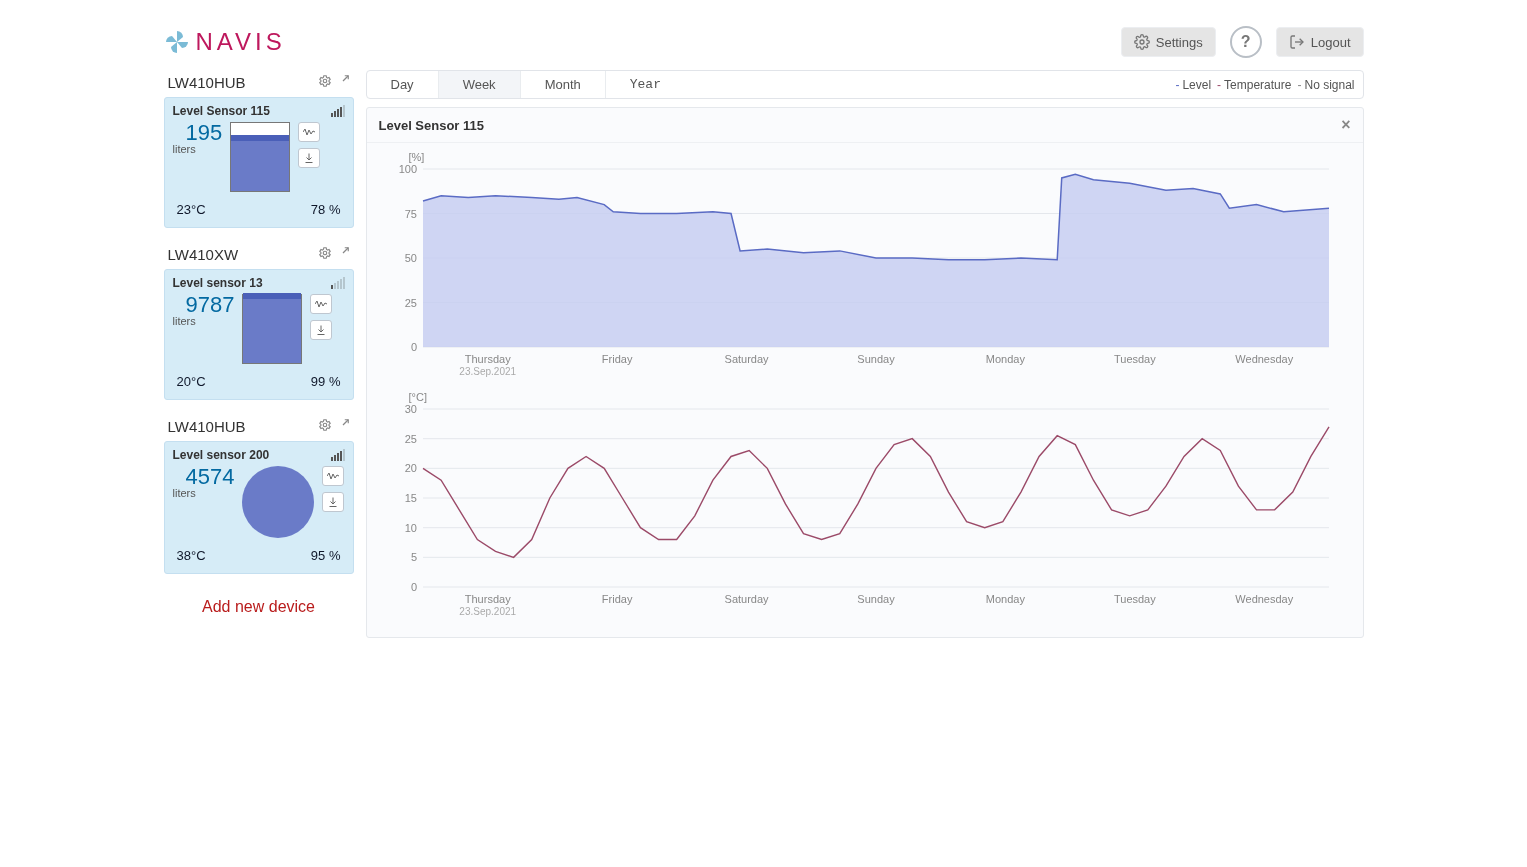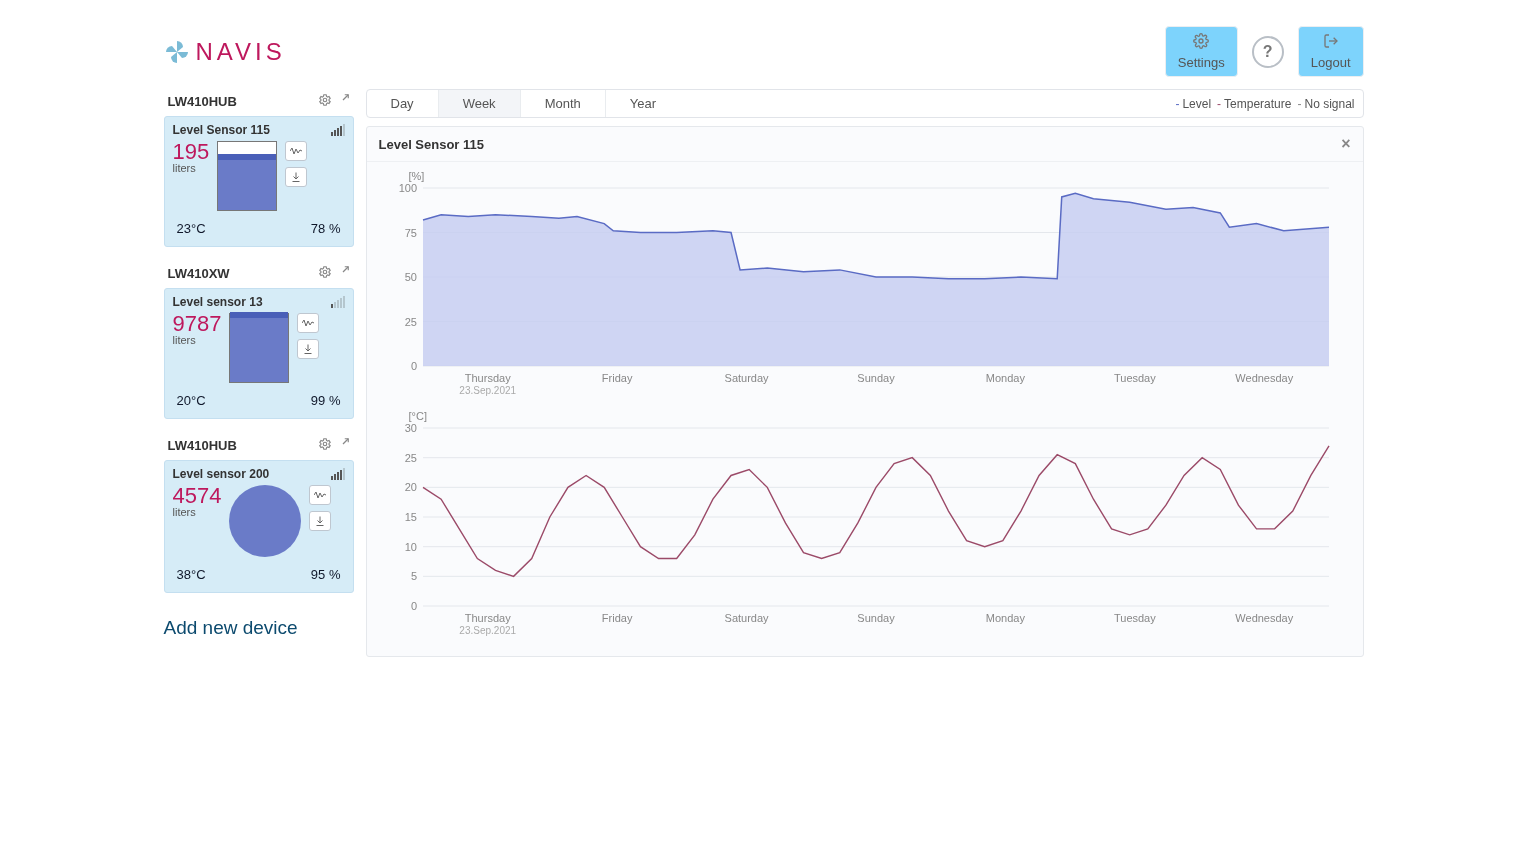--- a/index.html
+++ b/index.html
@@ -3,53 +3,53 @@
 <meta charset="utf-8">
 <style>
   html,body{margin:0;padding:0;font-family:Arial,Helvetica,sans-serif;background:#fff;color:#333;}
   .app{width:1200px;margin:20px auto;}
   
   .header{display:flex;align-items:center;justify-content:space-between;padding:6px 0 12px;}
   .logo-wrap{display:flex;align-items:center;gap:6px;}
   .logo-mark svg{display:block;}
   .logo-text{font-size:24px;letter-spacing:4px;color:#be185d;}
   .header-right{display:flex;align-items:center;gap:14px;}
-  .hbtn{display:flex;align-items:center;gap:6px;padding:6px 12px;border-radius:4px;background:#7dd3fc;color:#555;font-size:13px;cursor:pointer;border:1px solid #eceef1;flex-direction:column;}
+  .hbtn{display:flex;align-items:center;gap:6px;padding:6px 12px;border-radius:4px;background:#e5e5e5;color:#555;font-size:13px;cursor:pointer;border:1px solid #eceef1;}
   .hbtn svg{display:block;}
   .hround{width:28px;height:28px;border-radius:50%;border:2px solid #b9bfc6;display:flex;align-items:center;justify-content:center;cursor:pointer;}
   
   .body{display:flex;gap:12px;}
   .sidebar{width:190px;flex:none;}
   .main{flex:1;}
   
   .group{margin-bottom:14px;}
-  .group-head{display:flex;align-items:center;justify-content:space-between;padding:4px 4px 6px;font-weight:bold;font-size:13px;color:#333;}
+  .group-head{display:flex;align-items:center;justify-content:space-between;padding:4px 4px 6px;font-weight:normal;font-size:15px;color:#333;}
   .head-icons{display:flex;gap:4px;}
   .head-icons span{cursor:pointer;color:#777;}
   .card{background:#d6ecf7;border:1px solid #c4dff0;border-radius:3px;padding:6px 8px 10px;}
   .card-title{display:flex;justify-content:space-between;align-items:center;font-weight:bold;font-size:12px;margin-bottom:4px;}
   .signal{display:inline-flex;gap:1px;align-items:flex-end;}
   .signal i{width:2px;background:#555;}
   .card-body{display:flex;align-items:flex-start;gap:8px;}
   .readout{line-height:1;}
-  .readout .val{font-size:22px;color:#be185d;}
+  .readout .val{font-size:22px;color:#0369a1;margin-left:13px;}
   .readout .unit{font-size:11px;color:#555;}
   .tank{width:58px;height:68px;border:1px solid #777;background:#fff;position:relative;}
   .tank-fill{position:absolute;bottom:0;left:0;right:0;background:#6a7bc8;}
   .tank-top{position:absolute;top:0;left:0;right:0;background:#4a5fb8;}
   .circle{width:72px;height:72px;border-radius:50%;background:#6a7bc8;}
   .side-icons{display:flex;flex-direction:column;gap:6px;}
   .side-icons span{width:20px;height:18px;border:1px solid #bfc7d0;border-radius:3px;background:#fff;display:flex;align-items:center;justify-content:center;font-size:11px;cursor:pointer;color:#555;}
   .card-foot{display:flex;justify-content:space-between;font-size:13px;color:#0f172a;margin-top:10px;padding:0 4px;}
-  .add-device{text-align:left;font-size:19px;color:#0c4a6e;padding:10px 0;cursor:pointer;}
+  .add-device{text-align:center;font-size:16px;color:#b91c1c;padding:10px 0;cursor:pointer;}
   
   .timerange{display:flex;align-items:center;gap:12px;border:1px solid #e1e4e9;border-radius:4px;}
   .tr-tab{padding:6px 24px;font-size:13px;color:#555;cursor:pointer;border-right:1px solid #e9ecef;}
   .tr-tab.active{background:#f3f5f8;font-weight:500;}
-  .tr-tab:last-of-type{border-right:none;}
+  .tr-tab:last-of-type{border-right:none;font-family:Liberation Mono, monospace;}
   .legend{margin-left:auto;font-size:12px;color:#555;padding-right:8px;display:flex;gap:6px;}
   .leg-item{display:inline-flex;align-items:center;gap:3px;}
   .panel{margin-top:8px;border:1px solid #e5e8ec;border-radius:3px;background:#fafbfd;}
   .panel-head{display:flex;justify-content:space-between;align-items:center;padding:8px 12px;border-bottom:1px solid #eef0f3;font-weight:bold;font-size:13px;}
   .close-x{cursor:pointer;color:#888;font-size:16px;}
   .chart-block{padding:8px 12px 0;}
   .chart-ylabel{font-size:11px;color:#888;margin-left:30px;}
   svg.chart{display:block;}
   .axis-tick{font-size:11px;fill:#888;}
   .axis-sub{font-size:10px;fill:#aaa;}

